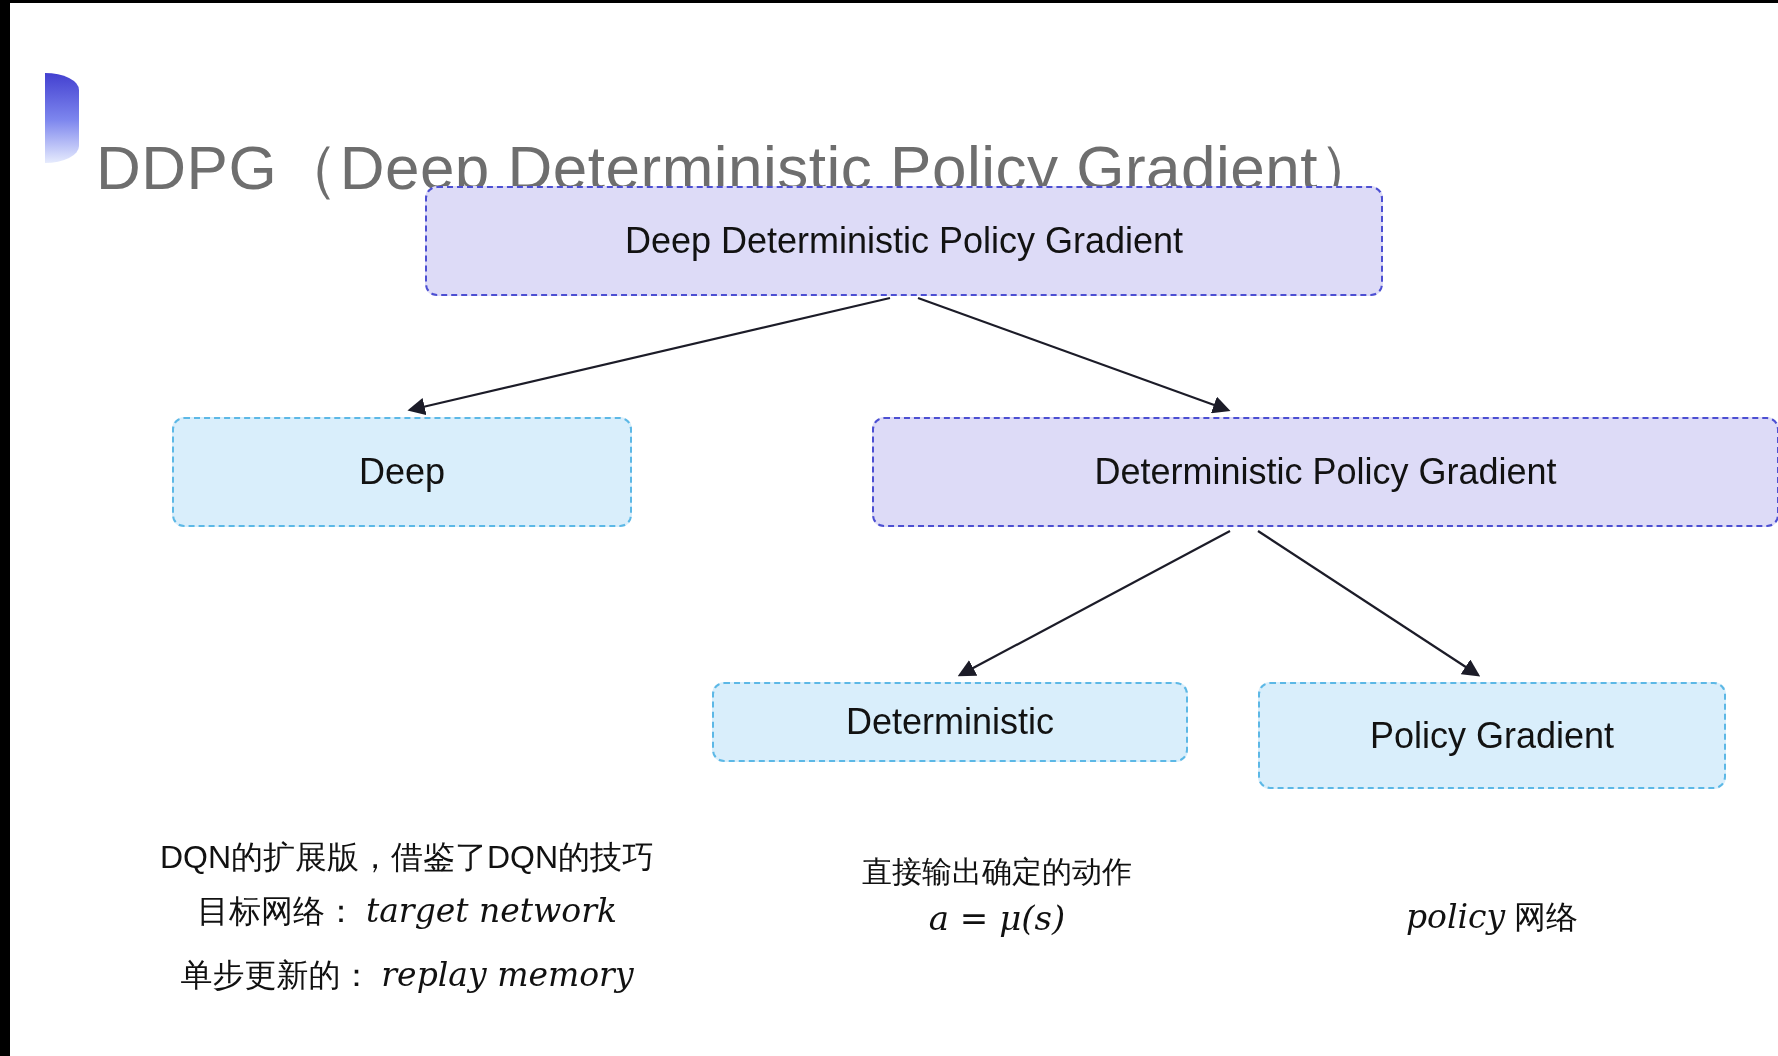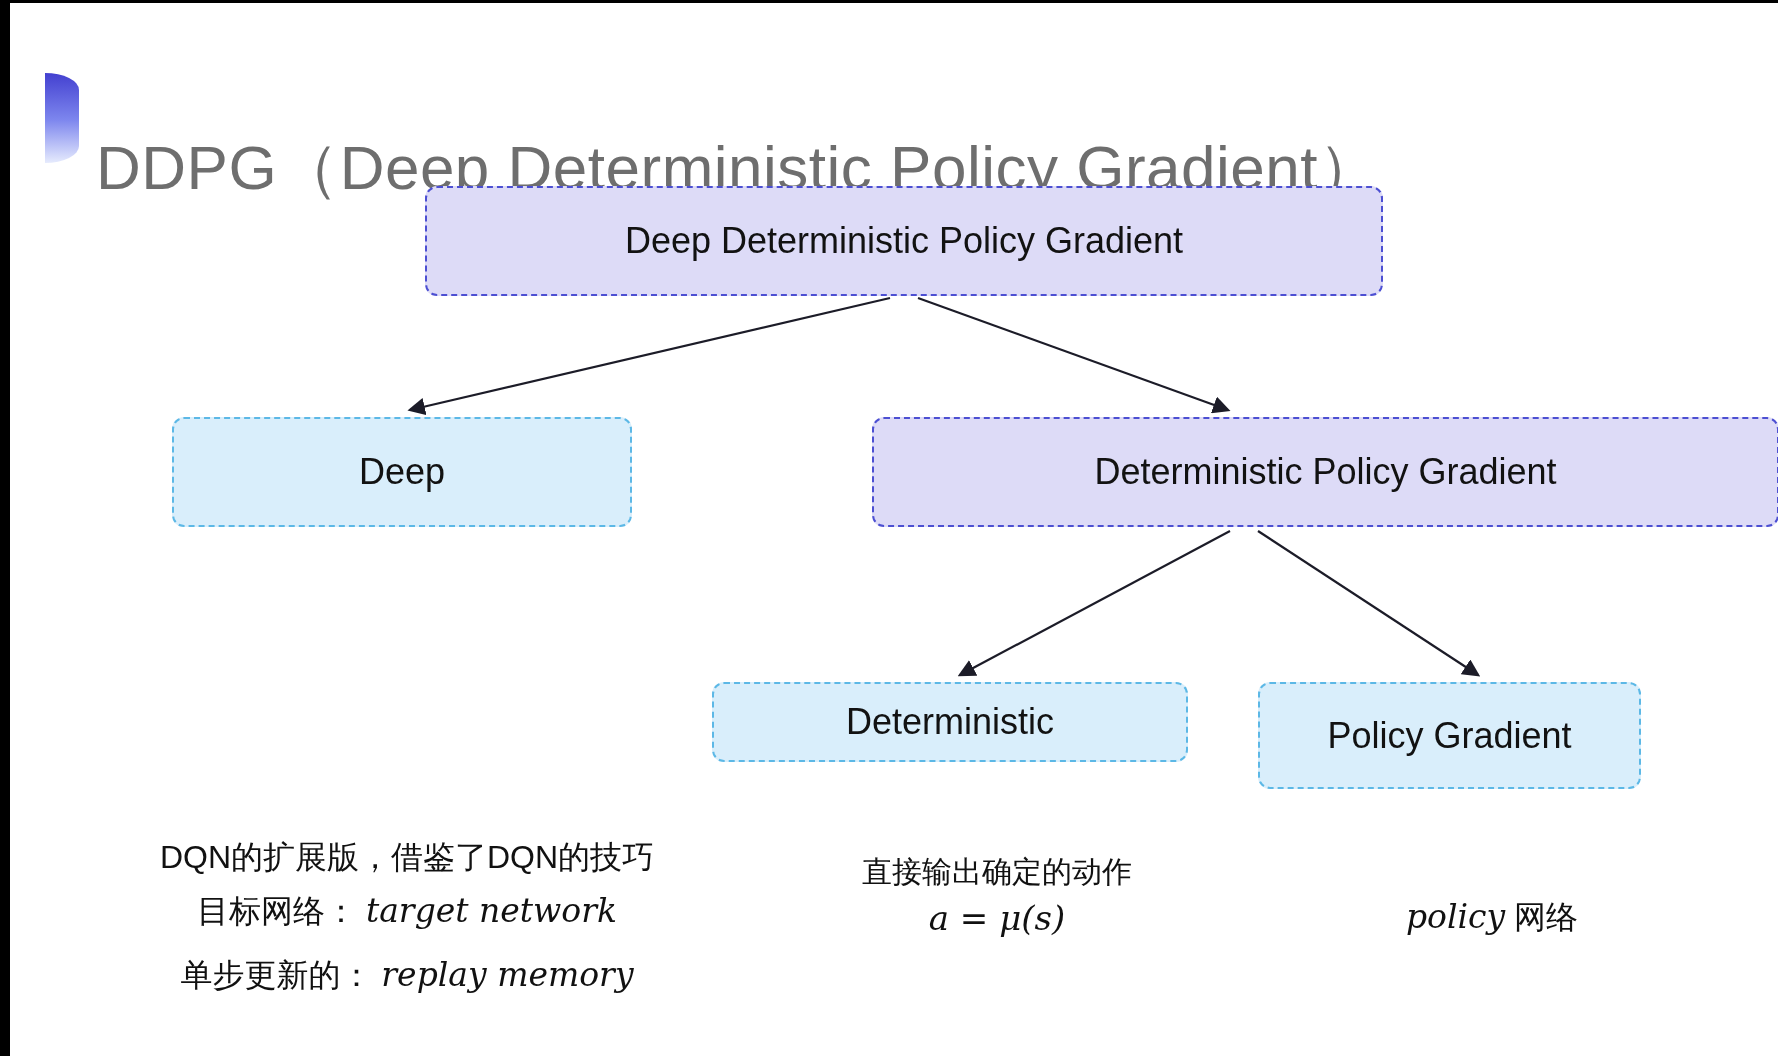--- a/index.html
+++ b/index.html
@@ -60,21 +60,21 @@
     border: 2px dashed var(--purple-border, #4c4fd2);
   }
   .node.cyan {
     background: var(--cyan-fill, #d9eefb);
     border: 2px dashed var(--cyan-border, #5cb8e6);
   }
   .node-root { left: 425px; top: 186px; width: 958px; height: 110px; }
   .node-deep { left: 172px; top: 417px; width: 460px; height: 110px; }
   .node-dpg  { left: 839px; top: 417px; width: 907px; height: 110px; margin-left: 33px; }
   .node-det  { left: 712px; top: 682px; width: 476px; height: 80px; }
-  .node-pg   { left: 1258px; top: 682px; width: 383px; height: 107px; }
+  .node-pg   { left: 1258px; top: 682px; width: 468px; height: 107px; }
   
   .connectors {
     position: absolute;
     left: 0; top: 0;
     width: 1778px; height: 1056px;
     pointer-events: none;
   }
   .connectors line {
     stroke: var(--arrow, #1c1c28);
     stroke-width: 2.2;

